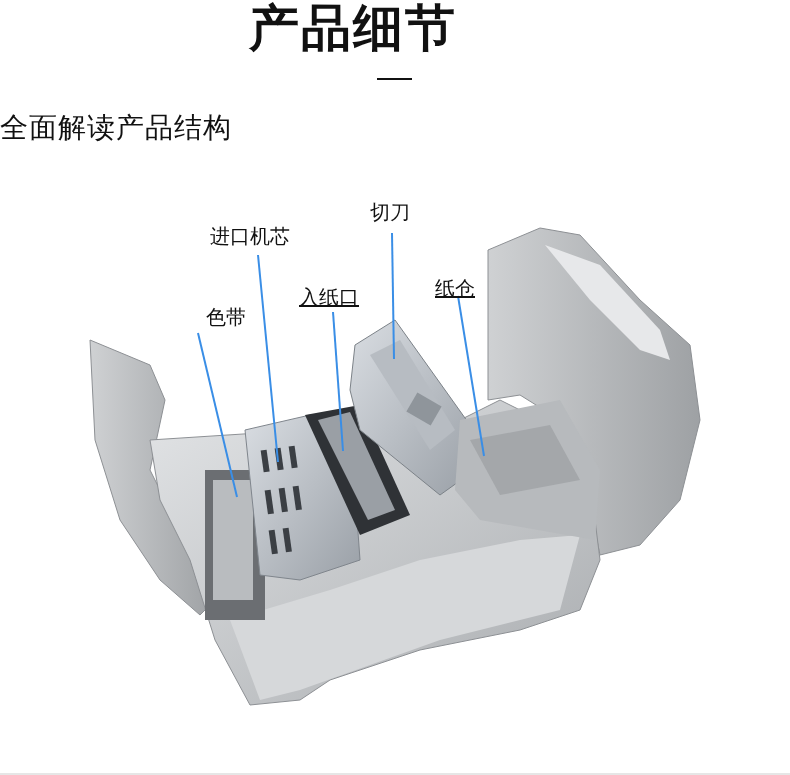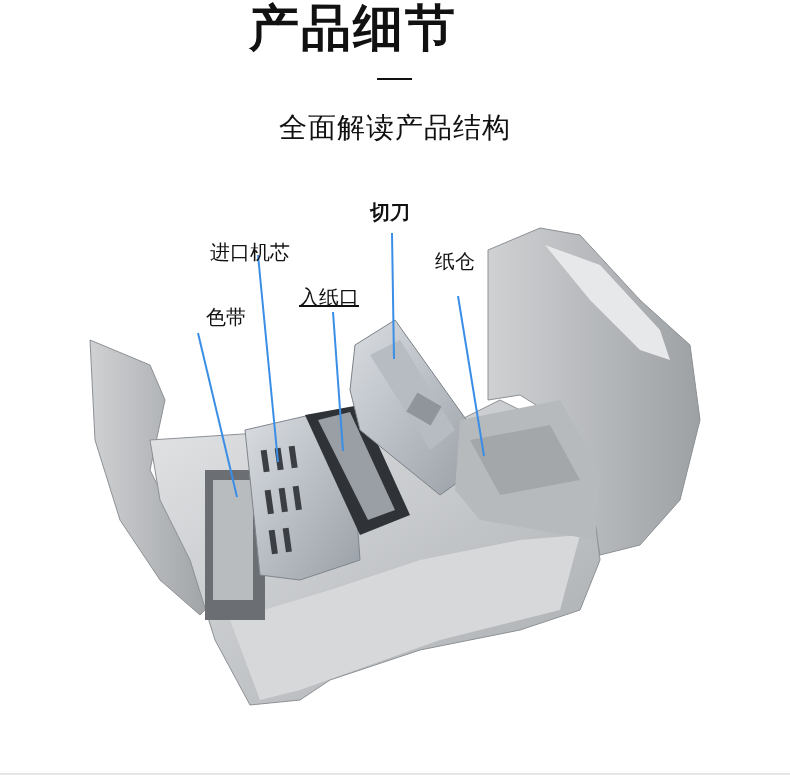--- a/index.html
+++ b/index.html
@@ -1,19 +1,19 @@
 <!DOCTYPE html>
 <html><head>
 <meta charset="utf-8">
 <style>
   html,body{margin:0;padding:0;background:#fff;}
   body{width:790px;height:775px;position:relative;overflow:hidden;font-family:"DejaVu Sans","Liberation Sans",sans-serif;color:#111;}
   .title{position:absolute;top:0;left:0;width:706px;text-align:center;font-size:50px;font-weight:bold;line-height:56px;letter-spacing:2px;}
   .dash{position:absolute;top:78px;left:377px;width:35px;height:2px;background:#111;}
-  .subtitle{position:absolute;top:108px;left:0;width:790px;text-align:center;font-size:28px;line-height:40px;letter-spacing:1px;}
+  .subtitle{position:absolute;top:108px;left:0;width:790px;font-size:28px;line-height:40px;letter-spacing:1px;}
   .label{position:absolute;font-size:20px;line-height:24px;color:#111;white-space:nowrap;}
   svg.art{position:absolute;left:0;top:0;}
   .bottom-bar{position:absolute;left:0;bottom:0;width:790px;height:2px;background:#e6e6e6;}
 </style>
 </head>
 <body>
 
 <div class="title">产品细节</div>
 <div class="dash"></div>
 <div class="subtitle">全面解读产品结构</div>
@@ -72,18 +72,18 @@
   <g stroke="#3a8ee6" stroke-width="2" fill="none">
     <line x1="198" y1="333" x2="237" y2="497"></line>
     <line x1="258" y1="255" x2="278" y2="462"></line>
     <line x1="333" y1="312" x2="343" y2="451"></line>
     <line x1="392" y1="233" x2="394" y2="359"></line>
     <line x1="458" y1="296" x2="484" y2="456"></line>
   </g>
 </svg>
 
 <div class="label" style="left:174px;top:305px;margin-left:32px;">色带</div>
-<div class="label" style="left:210px;top:240px;">进口机芯</div>
+<div class="label" style="left:210px;top:224px;">进口机芯</div>
 <div class="label" style="left:299px;top:285px;text-decoration:underline;">入纸口</div>
-<div class="label" style="left:370px;top:200px;font-weight:bold;">切刀</div>
-<div class="label" style="left:435px;top:249px;">纸仓</div>
+<div class="label" style="left:370px;top:200px;">切刀</div>
+<div class="label" style="left:435px;top:276px;text-decoration:underline;">纸仓</div>
 
 <div class="bottom-bar"></div>
 
 </body></html>

